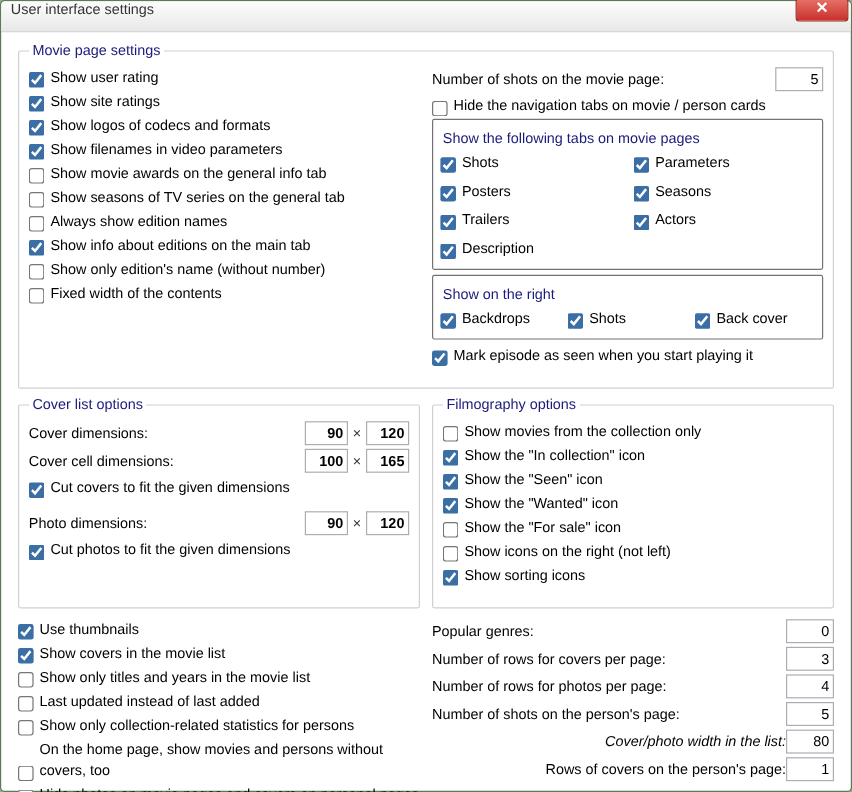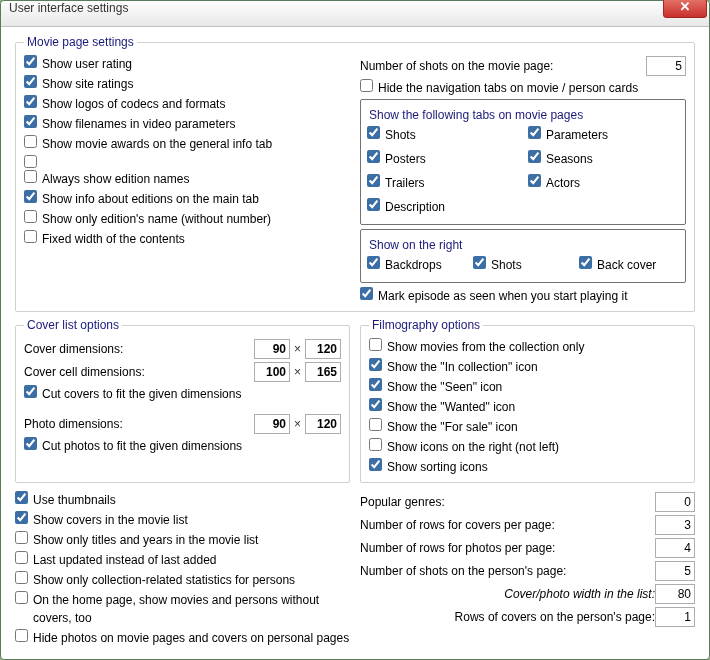--- a/index.html
+++ b/index.html
@@ -47,32 +47,32 @@
     font-size: 13px;
     cursor: pointer;
   }
   .content {
     padding: 8px 14px 10px 14px;
   }
   fieldset {
     border: 1px solid #d0d0d0;
     border-radius: 2px;
     margin: 0 0 6px 0;
-    padding: 4px 8px 4px 8px;
+    padding: 4px 8px 16px 8px;
   }
   legend {
     color: #1a1a7a;
     font-size: 12px;
     padding: 0 3px;
   }
   .row2 { display: flex; gap: 10px; }
   .col { flex: 1; }
   .chk {
     display: flex;
-    align-items: flex-start;
+    align-items: flex-end;
     margin: 2px 0;
     line-height: 18px;
   }
   .chk input[type=checkbox] {
     margin: 0 5px 0 0;
     width: 13px; height: 13px;
     accent-color: #3b6ea5;
   }
   .num-row {
     display: flex;
@@ -145,20 +145,21 @@
           <label class="chk">
               <input type="checkbox" checked="" style="">
               <span>Show filenames in video parameters</span>
             </label>
           <label class="chk">
               <input type="checkbox" style="">
               <span>Show movie awards on the general info tab</span>
             </label>
           <label class="chk">
               <input type="checkbox" style="">
+              <span>Show seasons of TV series on the general tab</span>
             </label>
           <label class="chk">
               <input type="checkbox" style="">
               <span>Always show edition names</span>
             </label>
           <label class="chk">
               <input type="checkbox" checked="" style="">
               <span>Show info about editions on the main tab</span>
             </label>
           <label class="chk">

